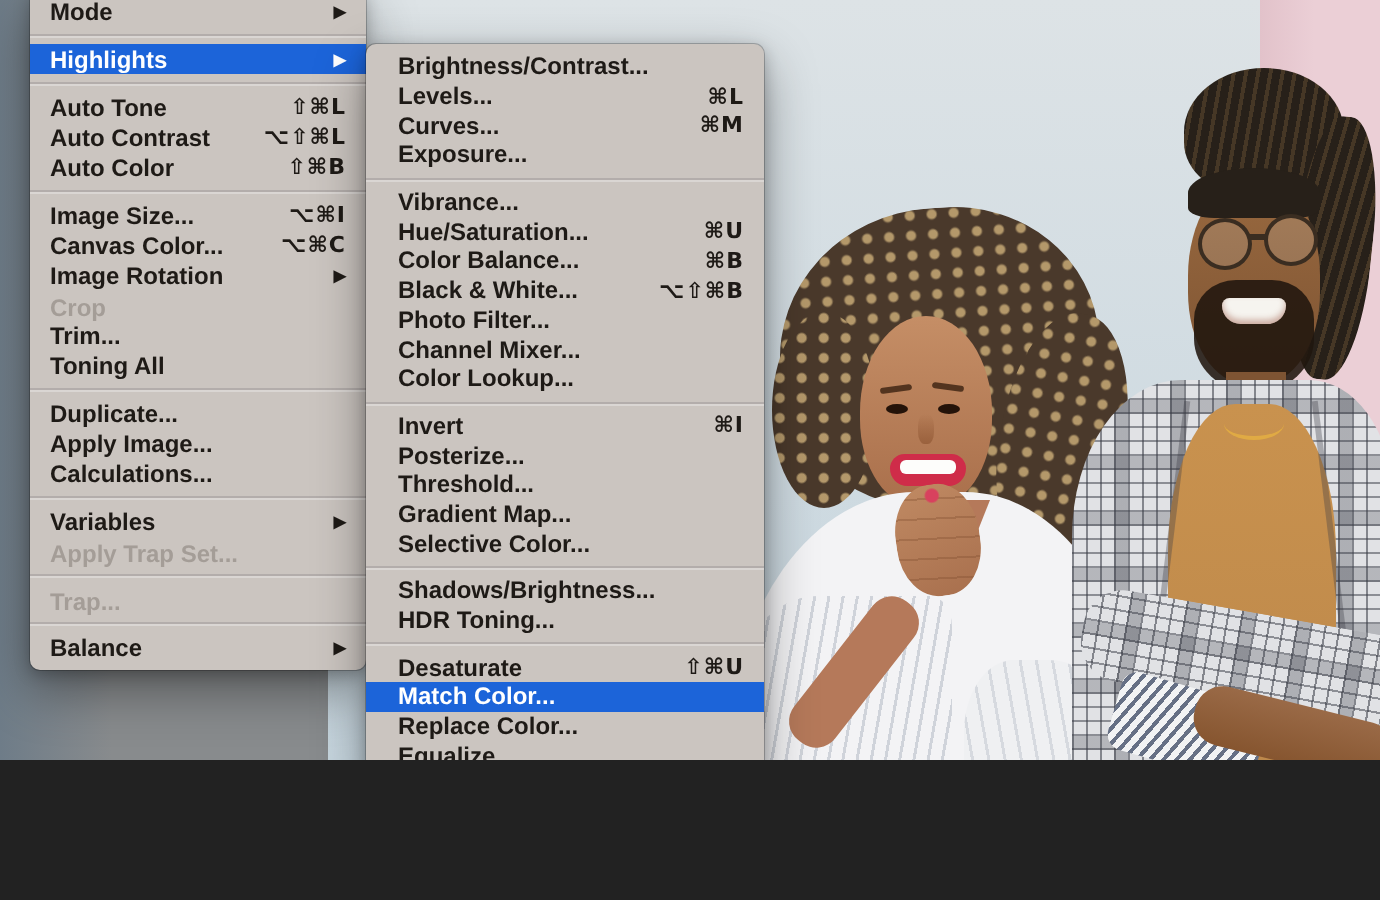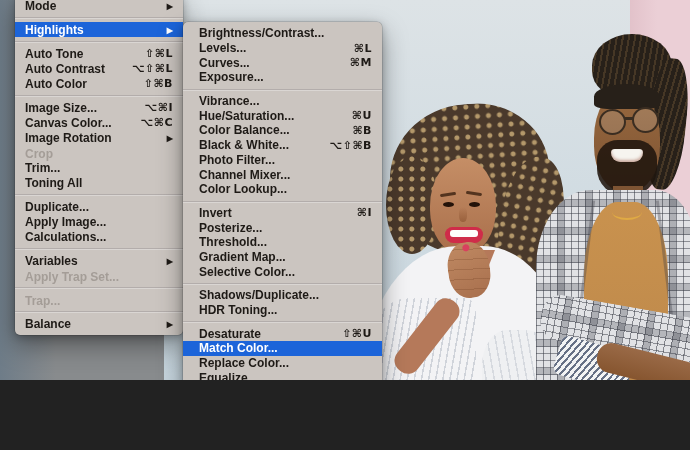--- a/index.html
+++ b/index.html
@@ -280,21 +280,21 @@
         <span class="lbl">Threshold...</span>
       </div>
       <div class="mi">
         <span class="lbl">Gradient Map...</span>
       </div>
       <div class="mi">
         <span class="lbl">Selective Color...</span>
       </div>
       <div class="msep"></div>
       <div class="mi">
-        <span class="lbl">Shadows/Duplicate...</span>
+        <span class="lbl">Shadows/Brightness...</span>
       </div>
       <div class="mi">
         <span class="lbl">HDR Toning...</span>
       </div>
       <div class="msep"></div>
       <div class="mi">
         <span class="lbl">Desaturate</span>
         <span class="sc">⇧⌘U</span>
       </div>
       <div class="mi hl">

